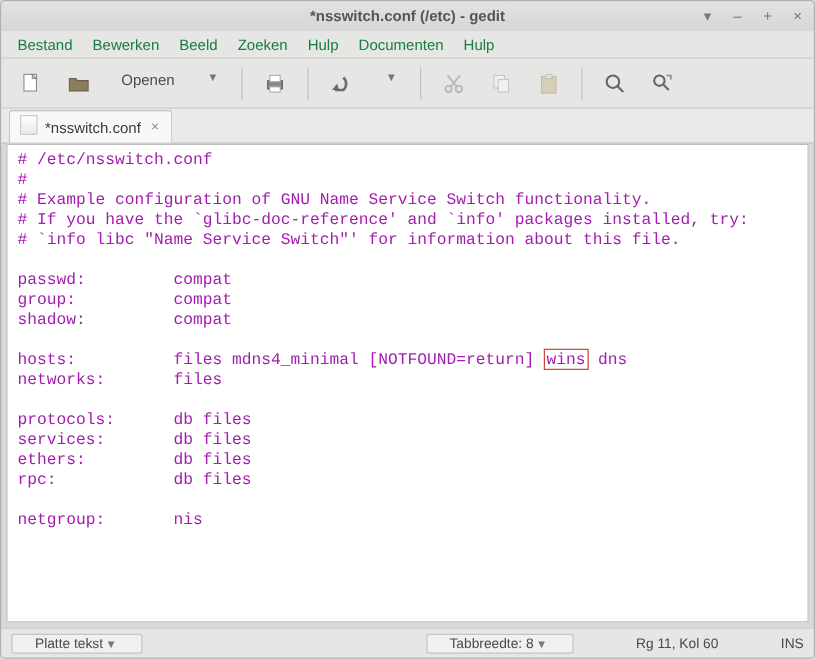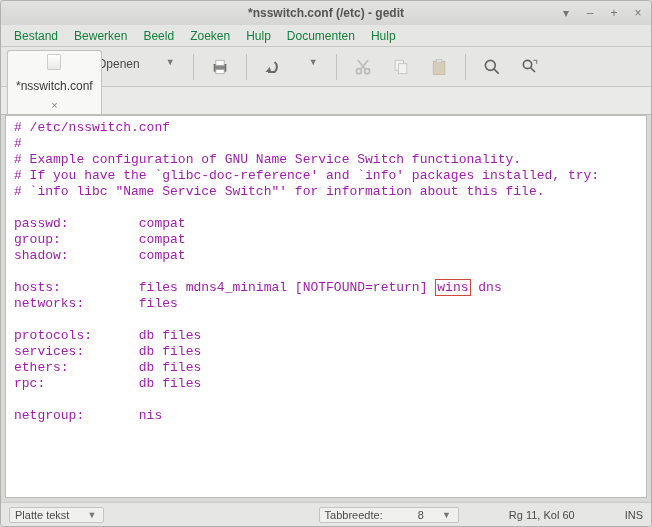--- a/index.html
+++ b/index.html
@@ -68,21 +68,20 @@
   }
   .tab {
     display:flex; align-items:center; gap:6px;
     background:#f8f8f6;
     border:1px solid #c2c2c0;
     border-bottom:none;
     border-radius:3px 3px 0 0;
     padding:3px 8px;
     font-size:12px;
     color:#3a3a3a;
-    flex-direction:column;
   }
   .tab .dot::before { content:""; display:inline-block; width:12px; height:14px; background:linear-gradient(#fff,#e8e8e6); border:1px solid #ccc; border-radius:1px; }
   .tab-close { font-size:11px; color:#888; padding:0 2px;}
   
   .editor {
     flex:1;
     background:#fff;
     border:1px solid #bdbdbb;
     margin:0 4px 4px 4px;
     overflow:hidden;
@@ -101,23 +100,23 @@
     height:24px;
     background:#e6e6e4;
     border-top:1px solid #c9c9c7;
     display:flex; align-items:center;
     font-size:11px;
     color:#4a4a4a;
     padding:0 8px;
     gap:10px;
   }
   .status-combo {
-    display:flex; align-items:center; gap:16px;
+    display:flex; align-items:center; gap:0;
     border:1px solid #c4c4c2; background:#f0f0ee;
-    border-radius:2px; padding:1px 5px;
+    border-radius:2px; padding:1px 18px;
   }
   .status-spacer { flex:1; }
 </style>
 </head>
 <body>
 
 <div class="titlebar">
   <div class="spacer-left"></div>
   <div class="title">*nsswitch.conf (/etc) - gedit</div>
   <div class="spacer-right">

